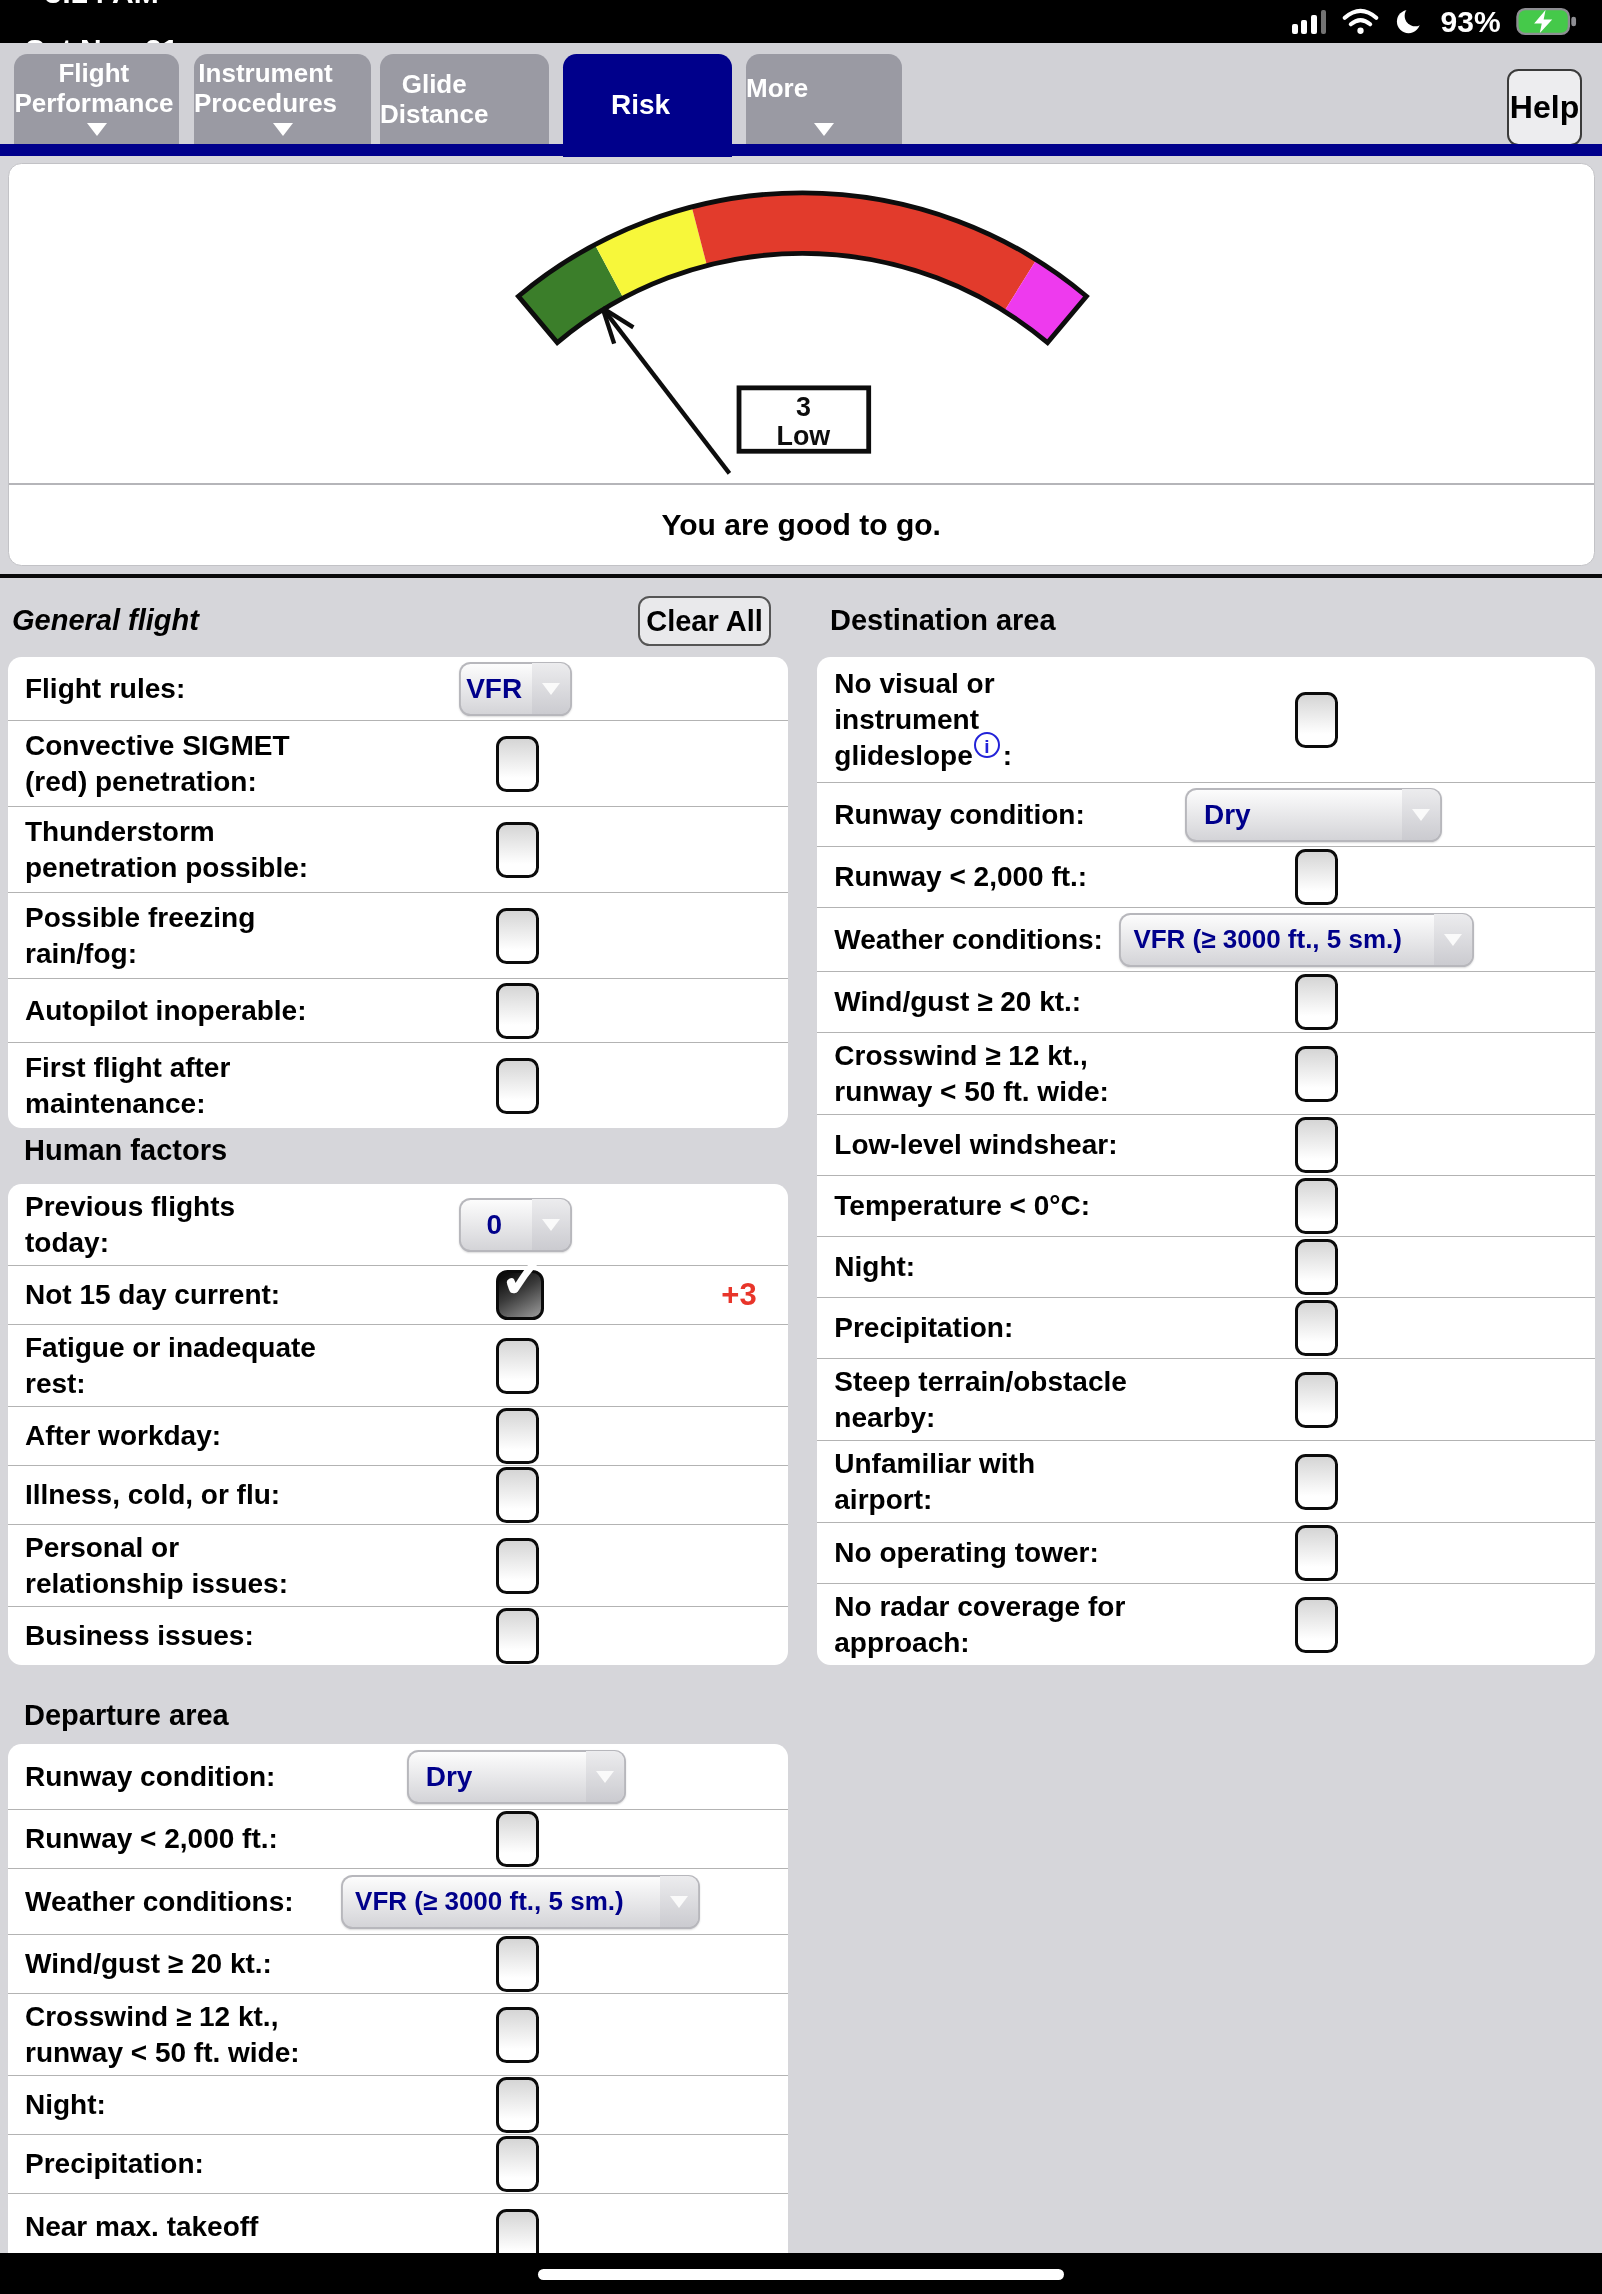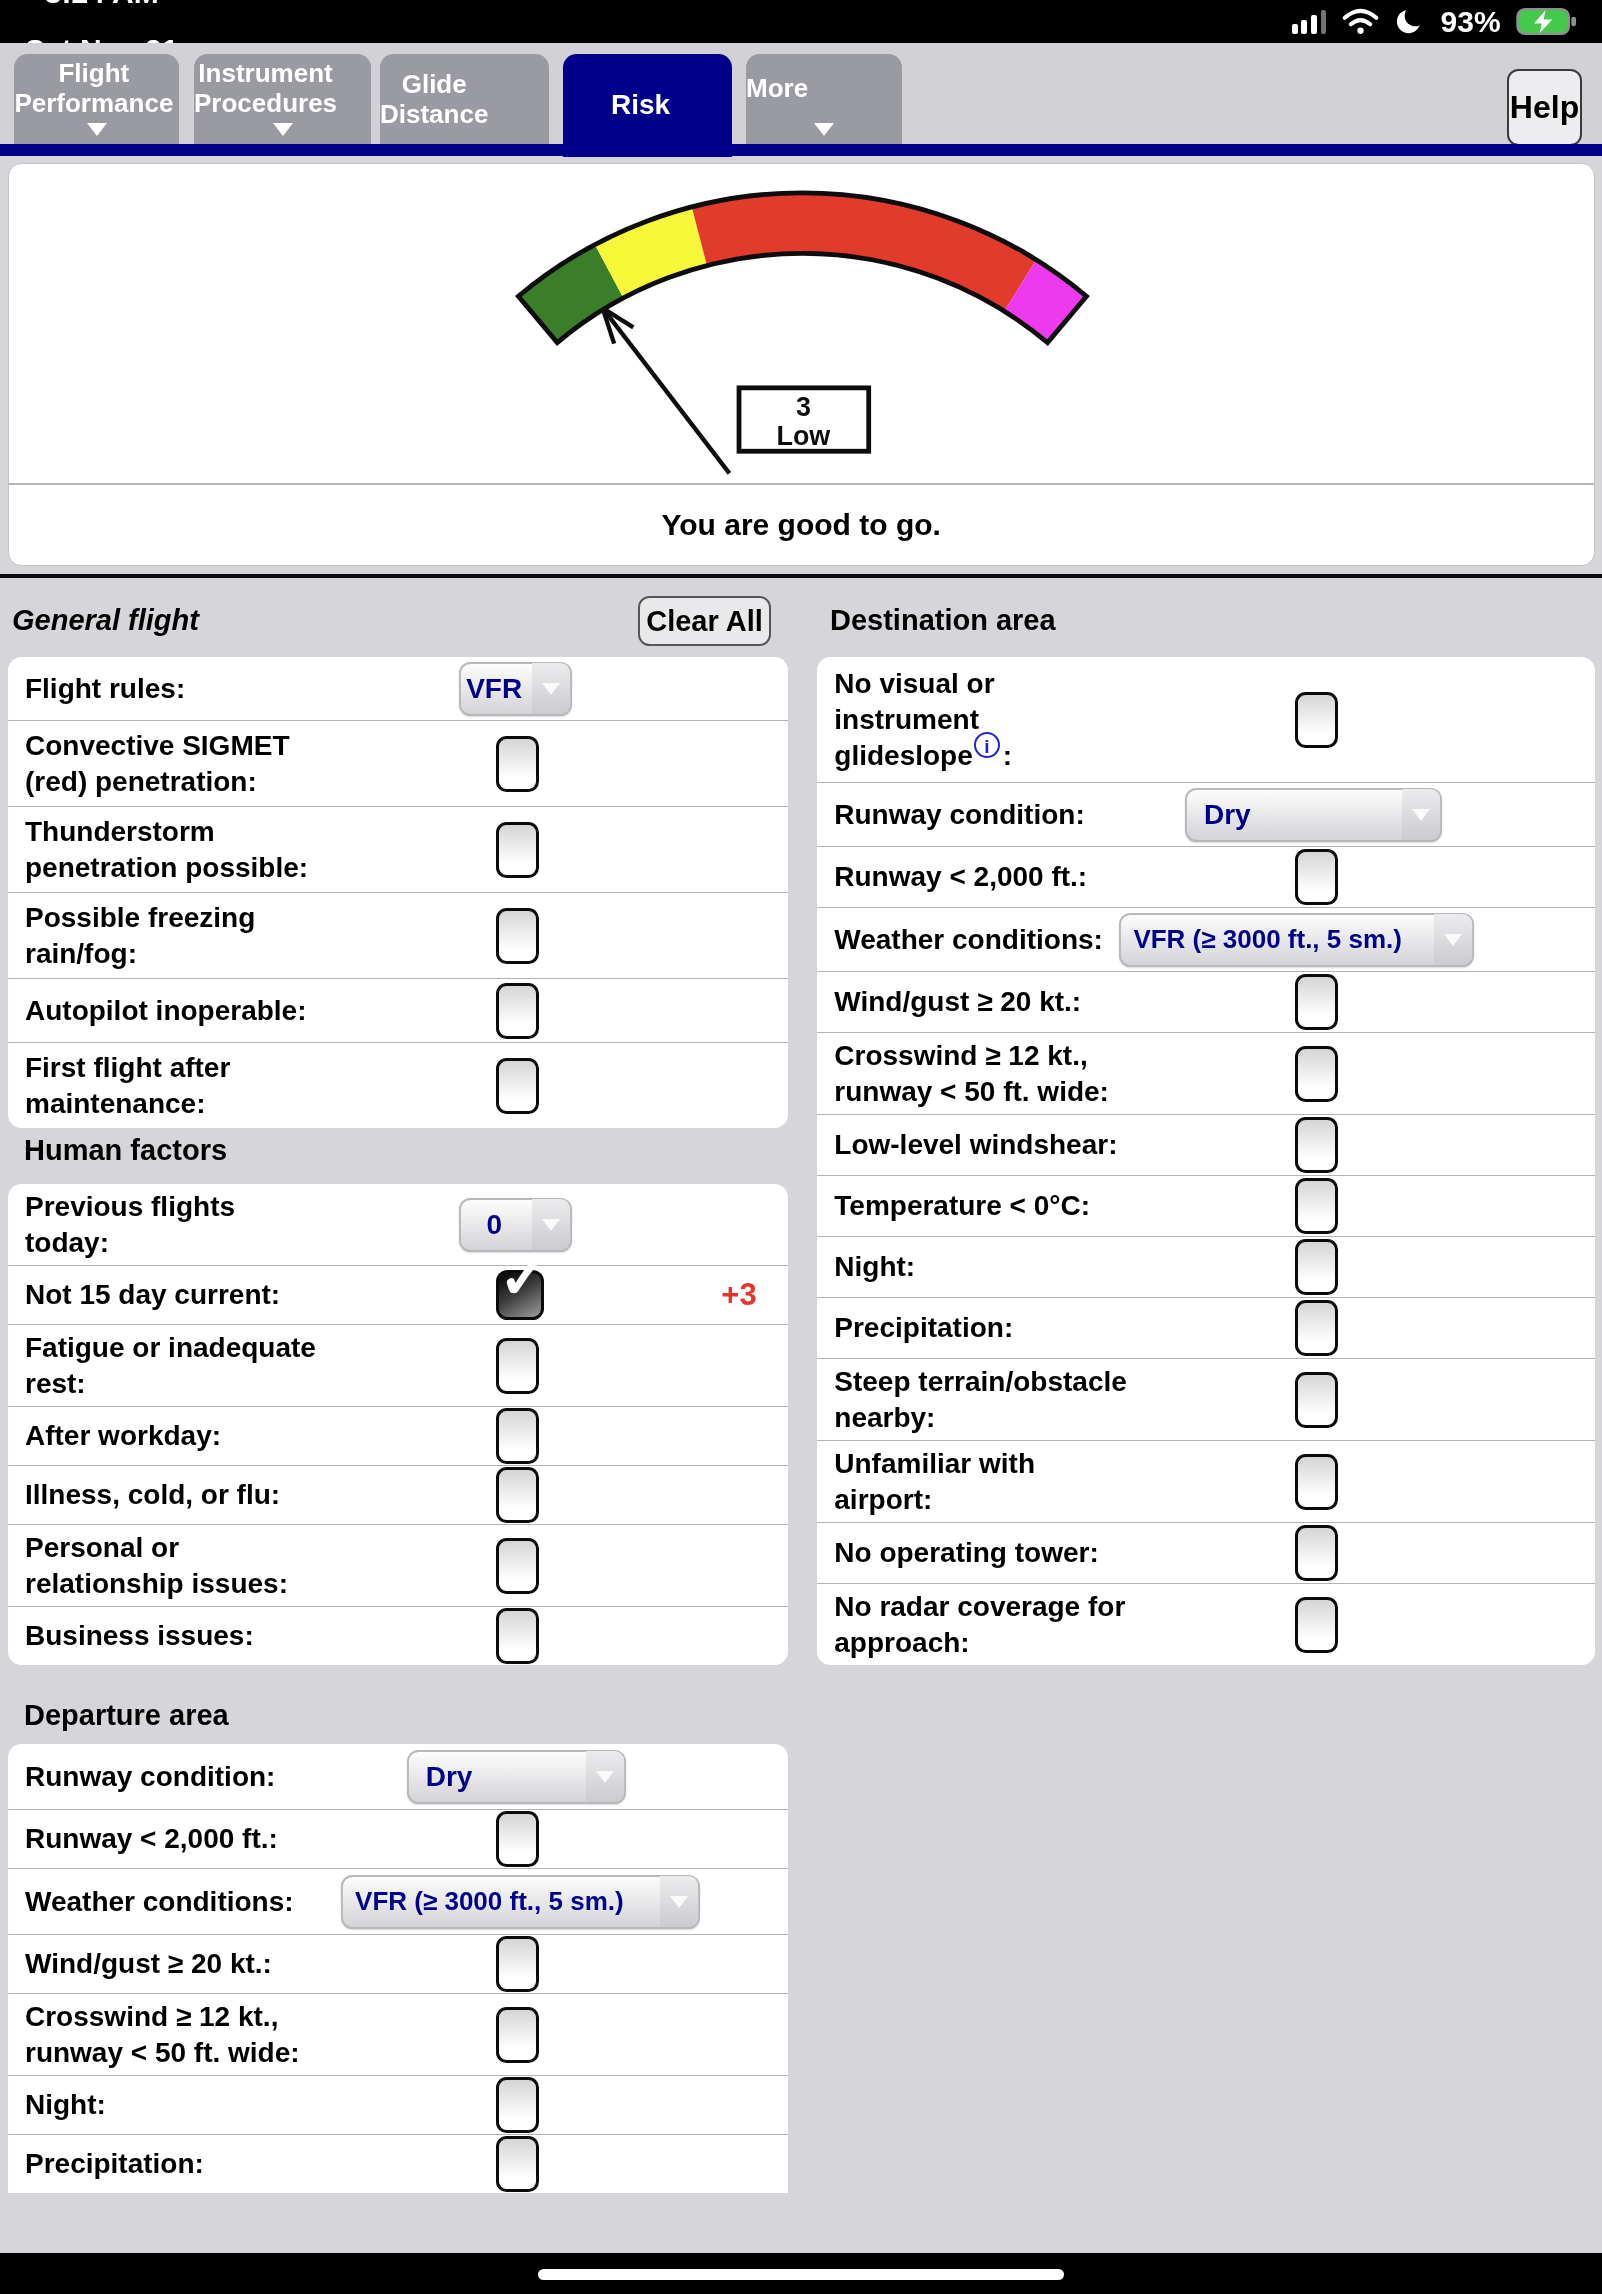--- a/index.html
+++ b/index.html
@@ -285,20 +285,24 @@
     <div class="cb"></div>
   </div>
   <div class="row" style="height:58px">
     <div class="lbl">Night:</div>
     <div class="cb"></div>
   </div>
   <div class="row" style="height:58px">
     <div class="lbl">Precipitation:</div>
     <div class="cb"></div>
   </div>
+  <div class="row" style="height:86px">
+    <div class="lbl" style="top:33px;">Near max. takeoff</div>
+    <div class="cb"></div>
+  </div>
 </div>
 
 <div class="panel col-right" style="left:817px;top:657px;width:778px;">
   <div class="row" style="height:125px">
     <div class="lbl"><span>No visual or
 instrument
 glideslope</span><span class="info-sup"><span>i</span></span><span>:</span></div>
     <div class="cb"></div>
   </div>
   <div class="row" style="height:63px">

